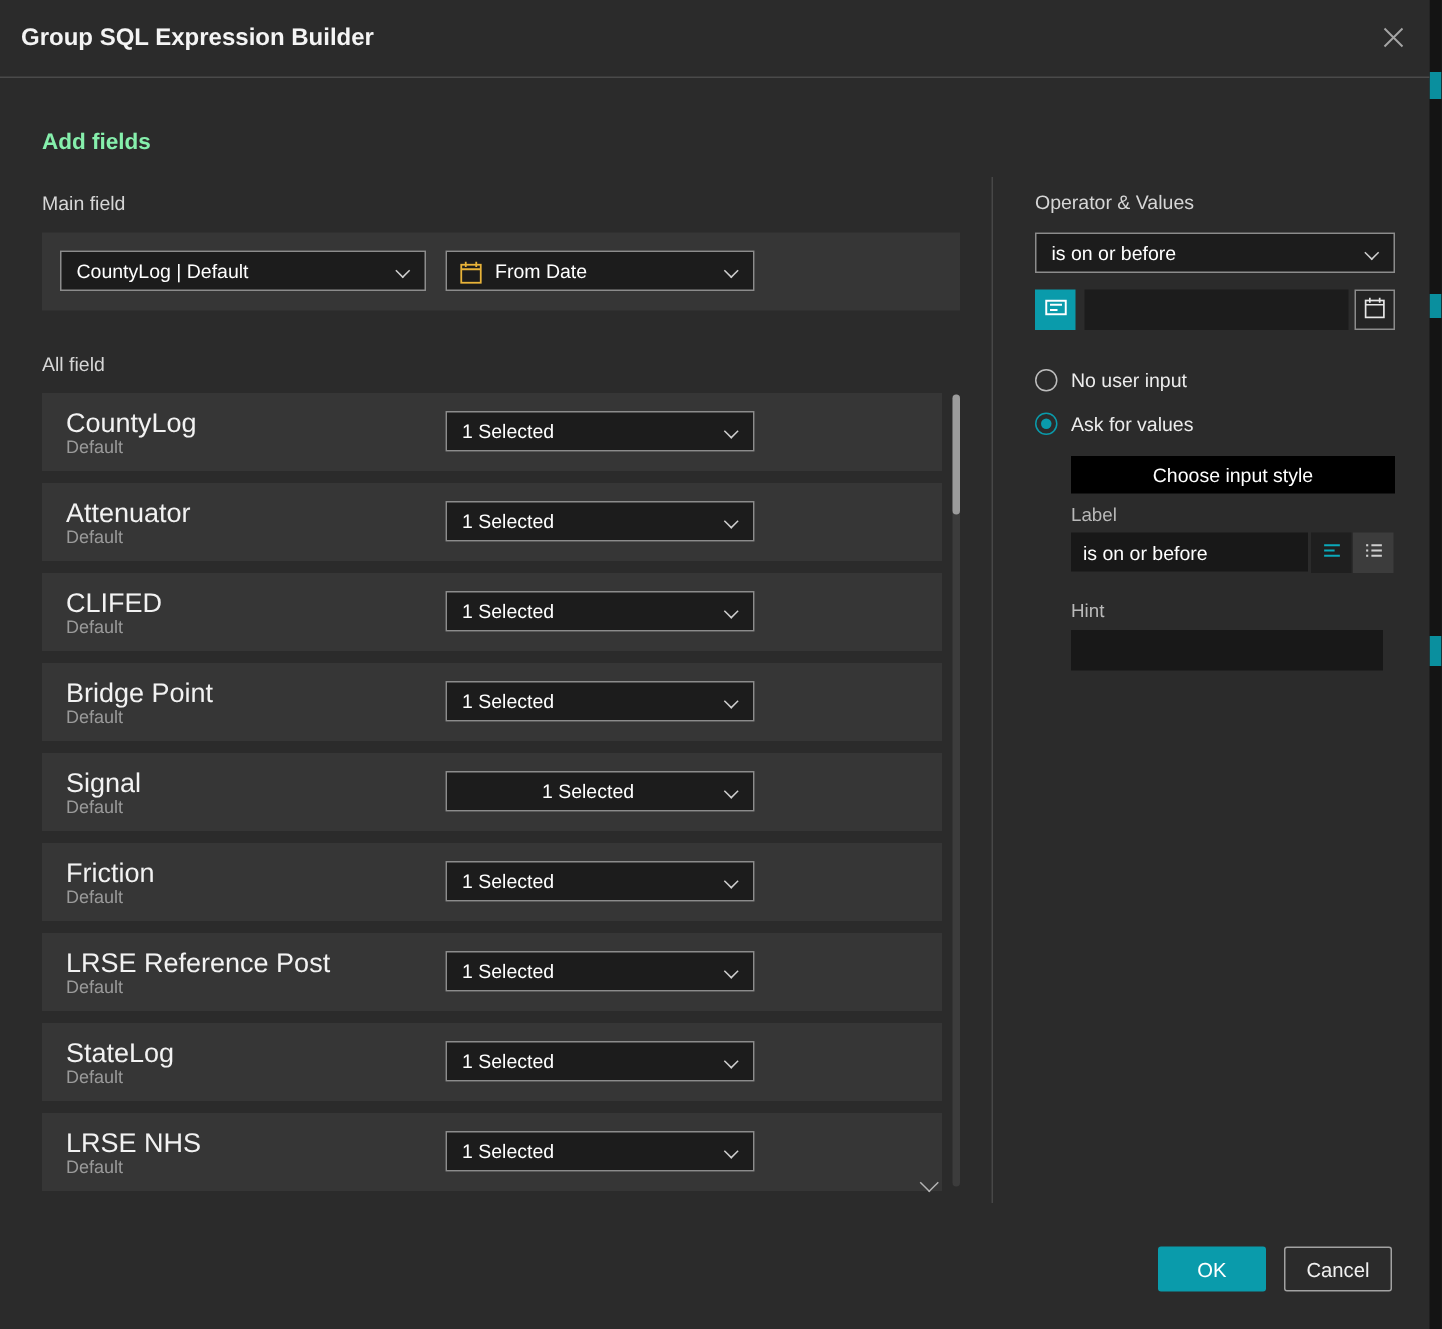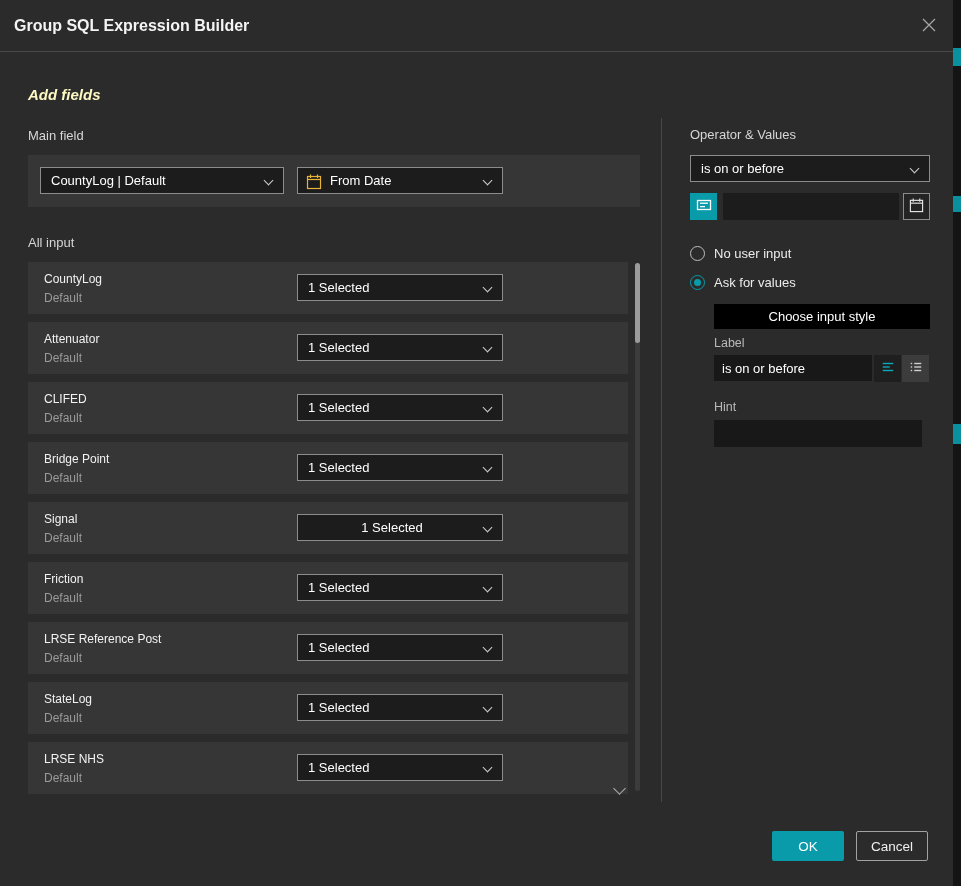--- a/index.html
+++ b/index.html
@@ -7,31 +7,31 @@
   .stage { position:relative; width:961px; height:886px; overflow:hidden; }
 
   .dialog { position:absolute; left:0; top:0; width:953px; height:886px; background:#2b2b2b; }
 
   
   .hdr { position:absolute; left:0; top:0; width:100%; height:52px; background:#2b2b2b; border-bottom:1px solid #4a4a4a; }
   .hdr-title { position:absolute; left:14px; top:0; line-height:52px; font-size:16px; font-weight:700; color:#f4f4f4; }
   .close-btn { position:absolute; right:12px; top:14px; width:24px; height:24px; background:transparent; border:0; cursor:pointer; color:#a5a5a5; }
 
   .sect { position:absolute; font-size:13px; font-weight:400; color:#d6d6d6; }
-  .big-sect { position:absolute; font-size:15px; font-weight:700; color:#fef9c3;font-style:italic; }
+  .big-sect { position:absolute; font-size:15px; font-weight:700; color:#86efac; }
 
   
   .dd { position:absolute; background:#1c1c1c; border:1px solid #8c8c8c; color:#fff; font-size:13px; height:27px; line-height:25px; padding:0 26px 0 10px; cursor:pointer; white-space:nowrap; overflow:hidden; }
   .chev { position:absolute; right:11px; top:9px; width:7px; height:7px; border-right:1.5px solid #cfcfcf; border-bottom:1.5px solid #cfcfcf; transform:rotate(45deg); }
 
   .main-row { position:absolute; left:28px; top:155px; width:612px; height:52px; background:#363636; }
 
   .list { position:absolute; left:28px; top:260px; width:612px; height:536px; }
   .row { position:absolute; left:0; width:600px; height:52px; background:#363636; }
-  .row-name { position:absolute; left:16px; top:10px; font-size:12px; color:#f2f2f2; }
+  .row-name { position:absolute; left:16px; top:10px; font-size:18px; color:#f2f2f2; }
   .row-sub  { position:absolute; left:16px; top:29px; font-size:12px; color:#9a9a9a; }
 
   .scroll-track { position:absolute; right:0; top:3px; width:5px; height:528px; background:#3c3c3c; border-radius:3px; }
   .scroll-thumb { position:absolute; left:0; top:0; width:5px; height:80px; background:#9c9c9c; border-radius:3px; }
   .more-chev { position:absolute; right:16px; top:524px; width:9px; height:9px; border-right:1.5px solid #b5b5b5; border-bottom:1.5px solid #b5b5b5; transform:rotate(45deg); }
 
   .vdivider { position:absolute; left:661px; top:118px; width:1px; height:684px; background:#474747; }
 
   
   .sq-btn { position:absolute; width:27px; height:27px; border:0; cursor:pointer; display:flex; align-items:center; justify-content:center; }
@@ -99,21 +99,21 @@
         </span>
         <span>From Date</span>
         <span class="chev"></span>
       </div>
       <div class="dd" style="left:12px; top:12px; width:244px;">
         <span>CountyLog | Default</span>
         <span class="chev"></span>
       </div>
     </div>
 
-    <div class="sect" style="left:28px; top:235px;">All input</div>
+    <div class="sect" style="left:28px; top:235px;">All field</div>
 
     <div class="list">
 
       <div class="row" style="top:2px;">
         <div class="row-name">CountyLog</div>
         <div class="row-sub">Default</div>
         <div class="dd" style="left:269px; top:12px; width:206px;">
           <span>1 Selected</span>
           <span class="chev"></span>
         </div>

